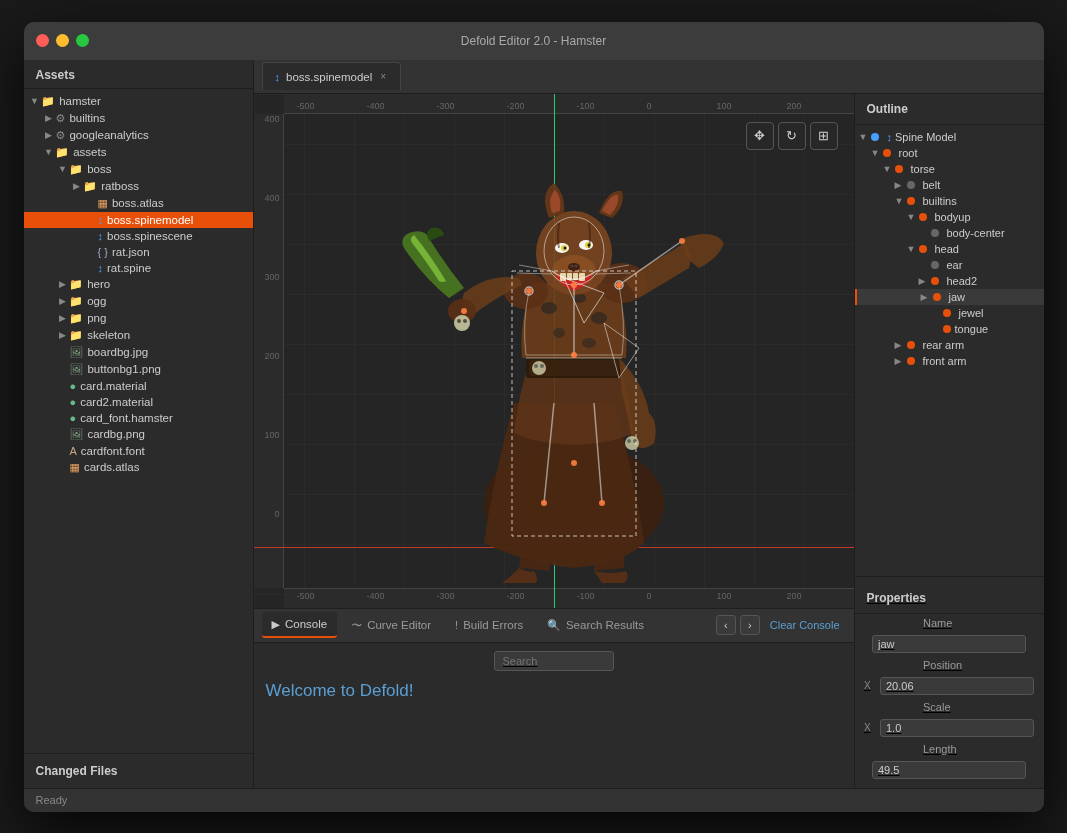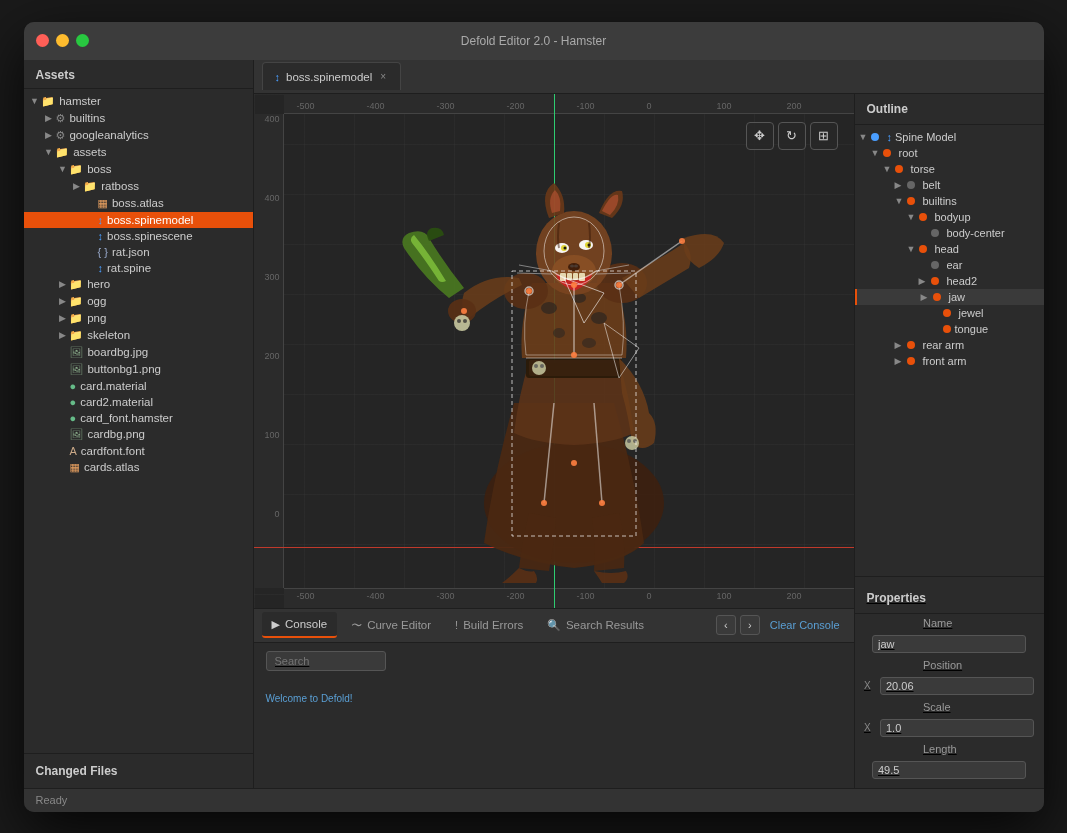--- a/index.html
+++ b/index.html
@@ -332,22 +332,22 @@
     .bottom-content {
       flex: 1;
       padding: 8px 12px;
       overflow-y: auto;
       display: flex;
       flex-direction: column;
     }
     .console-toolbar {
       display: flex;
       align-items: center;
-      justify-content: flex-start;
-      margin-bottom: 22px;
+      justify-content: center;
+      margin-bottom: 10px;
       text-decoration: underline;
     }
     .console-search {
       background: #3a3a3a;
       border: 1px solid #555;
       border-radius: 3px;
       padding: 3px 8px;
       color: #ccc;
       font-size: 11px;
       width: 120px;
@@ -373,21 +373,21 @@
     .clear-console-btn {
       background: transparent;
       border: none;
       color: #5a9fd4;
       font-size: 11px;
       cursor: pointer;
       padding: 2px 6px;
     }
     .console-message {
       color: #5a9fd4;
-      font-size: 10px;
+      font-size: 17px;
     }
 
     
     .right-panel {
       width: 190px;
       background: #2b2b2b;
       border-left: 1px solid #1e1e1e;
       display: flex;
       flex-direction: column;
       overflow: hidden;

